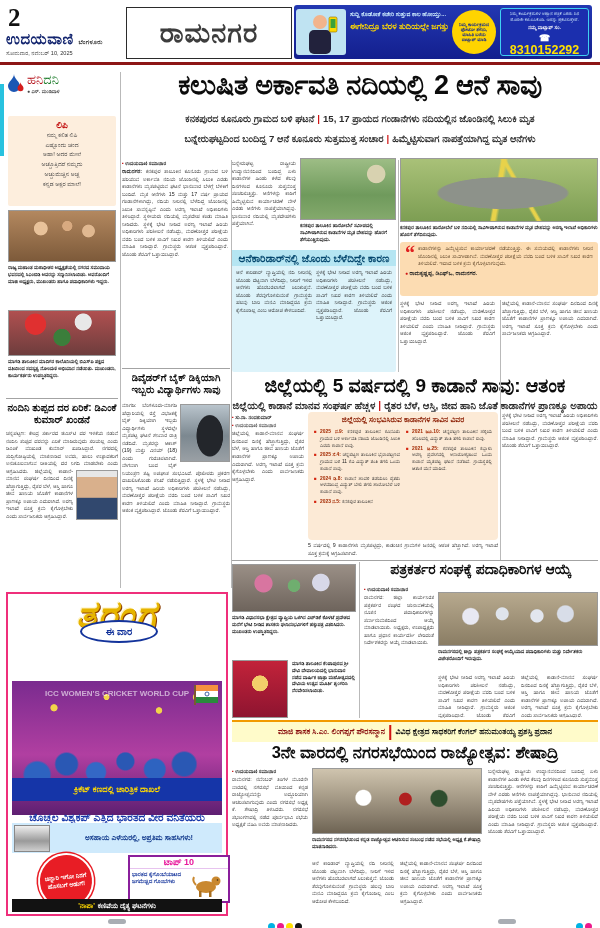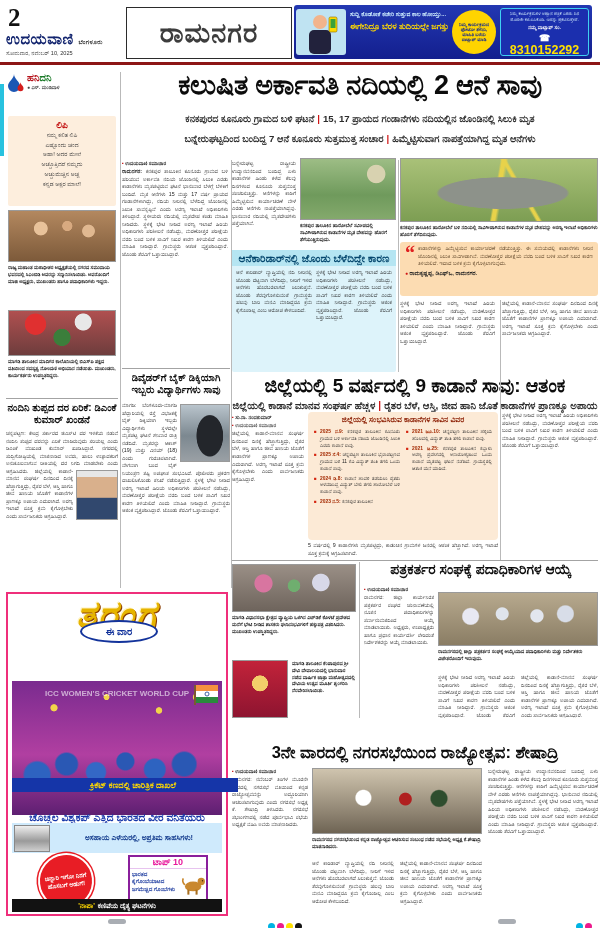--- a/index.html
+++ b/index.html
@@ -25,21 +25,21 @@
   .adp2{font-size:8.2px;color:#ffd900;font-weight:bold;line-height:1.15;margin-top:4px;}
   .adcircle{background:#ffd400;border-radius:50%;display:flex;align-items:center;justify-content:center;
             text-align:center;font-size:4.7px;font-weight:bold;color:#14298c;padding:3px;box-sizing:border-box;}
   .adright{background:#1b2fae;border:1px solid #3fd0f2;border-radius:3px;box-sizing:border-box;padding:2px 3px;}
   .adrt{font-size:4.5px;color:#d9f4ff;line-height:1.3;text-align:center;}
   .adlabel{font-size:5px;color:#fff;font-weight:bold;text-align:center;margin-top:1px;}
   .adphone{font-size:12.5px;font-weight:bold;color:#ffe100;text-align:center;line-height:1.1;}
   .redrule{background:#8c1515;}
   .cyanedge{background:#28c2df;}
   
-  .hanititle{font-size:10px;font-weight:bold;}
+  .hanititle{font-size:13px;font-weight:normal;}
   .hani-r{color:#b5121b;} .hani-g{color:#1a7a28;}
   .hanibyl{font-size:5px;color:#444;font-weight:bold;}
   .lipibox{background:#fdeedd;border-radius:2px;text-align:center;box-sizing:border-box;padding-top:4px;}
   .lipit{font-size:9px;font-weight:bold;color:#c21111;}
   .poem div{font-size:6px;line-height:1.62;color:#3a3a3a;}
   
   .ph{border:1px solid #9a9a9a;box-sizing:border-box;}
   .ph-crowd1{background:radial-gradient(circle at 30% 35%,#e8c29a 0 8%,transparent 9%),radial-gradient(circle at 55% 30%,#d8aa80 0 7%,transparent 8%),radial-gradient(circle at 75% 40%,#e0b890 0 7%,transparent 8%),linear-gradient(#b3885f,#7d5a3a);}
   .ph-flags{background:radial-gradient(circle at 25% 30%,#e03030 0 12%,transparent 13%),radial-gradient(circle at 70% 25%,#e8e8e8 0 10%,transparent 11%),radial-gradient(circle at 50% 60%,#3b7e3b 0 14%,transparent 15%),linear-gradient(#b05050,#6e3d3d);}
   .ph-field{background:radial-gradient(circle at 80% 25%,#d8d2b0 0 10%,transparent 11%),linear-gradient(#9dbd85,#6f9a5c 60%,#84a96c);}
@@ -262,20 +262,25 @@
   <div class="abs hl3" style="left:364px;top:562px;width:234px;">ಪತ್ರಕರ್ತರ ಸಂಘಕ್ಕೆ ಪದಾಧಿಕಾರಿಗಳ ಆಯ್ಕೆ</div>
   <div class="abs bt" style="left:364px;top:586px;width:70px;height:132px;">
     <span class="byl">ಉದಯವಾಣಿ ಸಮಾಚಾರ</span>
     <span>ರಾಮನಗರ: ಜಿಲ್ಲಾ ಕಾರ್ಯನಿರತ ಪತ್ರಕರ್ತರ ಸಂಘದ ಚುನಾವಣೆಯಲ್ಲಿ ನೂತನ ಪದಾಧಿಕಾರಿಗಳನ್ನು ಸರ್ವಾನುಮತದಿಂದ ಆಯ್ಕೆ ಮಾಡಲಾಯಿತು. ಅಧ್ಯಕ್ಷರು, ಉಪಾಧ್ಯಕ್ಷರು ಹಾಗೂ ಪ್ರಧಾನ ಕಾರ್ಯದರ್ಶಿ ಸೇರಿದಂತೆ ನಿರ್ದೇಶಕರನ್ನು ಆಯ್ಕೆ ಮಾಡಲಾಯಿತು.</span>
   </div>
   <div class="abs ph ph-group2" style="left:438px;top:592px;width:160px;height:54px;"></div>
   <div class="abs capb" style="left:438px;top:648px;width:160px;height:24px;">ರಾಮನಗರದಲ್ಲಿ ಜಿಲ್ಲಾ ಪತ್ರಕರ್ತರ ಸಂಘಕ್ಕೆ ಆಯ್ಕೆಯಾದ ಪದಾಧಿಕಾರಿಗಳು ಮತ್ತು ನಿರ್ದೇಶಕರು ವಿಜೇತರೊಂದಿಗೆ ಇರುವುದು.</div>
   <div class="abs bt" style="left:438px;top:674px;width:77px;height:44px;">ಸ್ಥಳಕ್ಕೆ ಭೇಟಿ ನೀಡಿದ ಅರಣ್ಯ ಇಲಾಖೆ ಹಿರಿಯ ಅಧಿಕಾರಿಗಳು ಪರಿಶೀಲನೆ ನಡೆಸಿದ್ದು, ಮರಣೋತ್ತರ ಪರೀಕ್ಷೆಯ ವರದಿ ಬಂದ ಬಳಿಕ ಸಾವಿಗೆ ನಿಖರ ಕಾರಣ ತಿಳಿಯಲಿದೆ ಎಂದು ಮಾಹಿತಿ ನೀಡಿದ್ದಾರೆ. ಗ್ರಾಮಸ್ಥರು ಆತಂಕ ವ್ಯಕ್ತಪಡಿಸಿದ್ದಾರೆ. ಜೊಂಡು ತೆರವಿಗೆ ಒತ್ತಾಯಿಸಿದ್ದಾರೆ.</div>
   <div class="abs bt" style="left:521px;top:674px;width:77px;height:44px;">ಜಿಲ್ಲೆಯಲ್ಲಿ ಕಾಡಾನೆ-ಮಾನವ ಸಂಘರ್ಷ ದಿನದಿಂದ ದಿನಕ್ಕೆ ಹೆಚ್ಚಾಗುತ್ತಿದ್ದು, ರೈತರ ಬೆಳೆ, ಆಸ್ತಿ ಹಾಗೂ ಜೀವ ಹಾನಿಯ ಜೊತೆಗೆ ಕಾಡಾನೆಗಳ ಪ್ರಾಣಕ್ಕೂ ಅಪಾಯ ಎದುರಾಗಿದೆ. ಅರಣ್ಯ ಇಲಾಖೆ ಸೂಕ್ತ ಕ್ರಮ ಕೈಗೊಳ್ಳಬೇಕು ಎಂದು ಸಾರ್ವಜನಿಕರು ಆಗ್ರಹಿಸಿದ್ದಾರೆ.</div>
 
+  <div class="abs stripy" style="left:232px;top:720px;width:366px;height:20px;">
+    <span class="s1">ಮಾಜಿ ಶಾಸಕ ಸಿ.ಎಂ. ಲಿಂಗಪ್ಪಗೆ ಪೌರಸನ್ಮಾನ</span>
+      <span class="sep">|</span>
+      <span class="s2">ವಿವಿಧ ಕ್ಷೇತ್ರದ ಸಾಧಕರಿಗೆ ಕೆಂಗಲ್ ಹನುಮಂತಯ್ಯ ಪ್ರಶಸ್ತಿ ಪ್ರದಾನ</span>
+  </div>
 
   <div class="abs hl4" style="left:232px;top:744px;width:366px;">3ನೇ ವಾರದಲ್ಲಿ ನಗರಸಭೆಯಿಂದ ರಾಜ್ಯೋತ್ಸವ: ಶೇಷಾದ್ರಿ</div>
   <div class="abs bt" style="left:232px;top:768px;width:76px;height:150px;">
     <span class="byl">ಉದಯವಾಣಿ ಸಮಾಚಾರ</span>
     <span>ರಾಮನಗರ: ನವೆಂಬರ್ ತಿಂಗಳ ಮೂರನೇ ವಾರದಲ್ಲಿ ನಗರಸಭೆ ವತಿಯಿಂದ ಕನ್ನಡ ರಾಜ್ಯೋತ್ಸವವನ್ನು ಅದ್ಧೂರಿಯಾಗಿ ಆಚರಿಸಲಾಗುವುದು ಎಂದು ನಗರಸಭೆ ಅಧ್ಯಕ್ಷ ಕೆ. ಶೇಷಾದ್ರಿ ತಿಳಿಸಿದರು. ನಗರಸಭೆ ಸಭಾಂಗಣದಲ್ಲಿ ನಡೆದ ಪೂರ್ವಭಾವಿ ಸಭೆಯ ಅಧ್ಯಕ್ಷತೆ ವಹಿಸಿ ಅವರು ಮಾತನಾಡಿದರು.</span>
   </div>
   <div class="abs ph ph-meeting" style="left:312px;top:768px;width:170px;height:66px;"></div>
   <div class="abs capb" style="left:312px;top:836px;width:170px;height:22px;">ರಾಮನಗರದ ನಗರಸಭೆಯಿಂದ ಕನ್ನಡ ರಾಜ್ಯೋತ್ಸವ ಆಚರಿಸುವ ಸಂಬಂಧ ನಡೆದ ಸಭೆಯಲ್ಲಿ ಅಧ್ಯಕ್ಷ ಕೆ.ಶೇಷಾದ್ರಿ ಮಾತನಾಡಿದರು.</div>
   <div class="abs bt" style="left:312px;top:860px;width:82px;height:56px;">ಆನೆ ಕಾರಿಡಾರ್ ವ್ಯಾಪ್ತಿಯಲ್ಲಿ ನದಿ ನೀರಿನಲ್ಲಿ ಜೊಂಡು ದಟ್ಟವಾಗಿ ಬೆಳೆದಿದ್ದು, ನೀರಿಗೆ ಇಳಿದ ಆನೆಗಳು ಹೊರಬರಲಾಗದೆ ಸಿಲುಕುತ್ತವೆ. ಜೊಂಡು ತೆರವುಗೊಳಿಸುವಂತೆ ಗ್ರಾಮಸ್ಥರು ಹಲವು ಬಾರಿ ಮನವಿ ಮಾಡಿದ್ದರೂ ಕ್ರಮ ಕೈಗೊಂಡಿಲ್ಲ ಎಂಬ ಆರೋಪ ಕೇಳಿಬಂದಿದೆ.</div>
   <div class="abs bt" style="left:400px;top:860px;width:82px;height:56px;">ಜಿಲ್ಲೆಯಲ್ಲಿ ಕಾಡಾನೆ-ಮಾನವ ಸಂಘರ್ಷ ದಿನದಿಂದ ದಿನಕ್ಕೆ ಹೆಚ್ಚಾಗುತ್ತಿದ್ದು, ರೈತರ ಬೆಳೆ, ಆಸ್ತಿ ಹಾಗೂ ಜೀವ ಹಾನಿಯ ಜೊತೆಗೆ ಕಾಡಾನೆಗಳ ಪ್ರಾಣಕ್ಕೂ ಅಪಾಯ ಎದುರಾಗಿದೆ. ಅರಣ್ಯ ಇಲಾಖೆ ಸೂಕ್ತ ಕ್ರಮ ಕೈಗೊಳ್ಳಬೇಕು ಎಂದು ಸಾರ್ವಜನಿಕರು ಆಗ್ರಹಿಸಿದ್ದಾರೆ.</div>
@@ -292,31 +297,31 @@
     <div class="abs ph-cricket" style="left:4px;top:48px;width:210px;height:134px;">
       <div class="wcup">ICC WOMEN'S CRICKET WORLD CUP</div>
       <svg class="abs" style="right:4px;top:4px;" width="26" height="20" viewBox="0 0 26 20">
         <rect x="4" y="0" width="22" height="6" fill="#f5913e"></rect>
           <rect x="4" y="6" width="22" height="6" fill="#fff"></rect>
           <rect x="4" y="12" width="22" height="6" fill="#2a8a3c"></rect>
           <circle cx="15" cy="9" r="2" fill="none" stroke="#123a8c" stroke-width=".8"></circle>
           <rect x="2" y="0" width="2" height="20" fill="#7a5a30"></rect>
       </svg>
     </div>
-    <div class="abs tstrip1" style="left:4px;top:184px;width:210px;height:14px;padding-left:16px;">
+    <div class="abs tstrip1" style="left:4px;top:184px;width:210px;height:23px;">
         <span>ಕ್ರಿಕೆಟ್ ಕಣದಲ್ಲಿ ಚಾರಿತ್ರಿಕ ದಾಖಲೆ</span>
       </div>
     <div class="abs tstrip2" style="left:4px;top:201px;width:210px;height:26px;">ಚೊಚ್ಚಲ ವಿಶ್ವಕಪ್ ಎತ್ತಿದ ಭಾರತದ ವೀರ ವನಿತೆಯರು</div>
     <div class="abs tpanel" style="left:4px;top:229px;width:210px;height:30px;">
       <span class="ph-bw" style="width:34px;height:25px;display:block;"></span>
       <span class="tp-t">ಅಸಹಾಯ ಎಳೆಯರಲ್ಲಿ, ಅಪ್ರತಿಮ ಸಾಹಸಿಗಳು!</span>
     </div>
 
     <div class="abs burst" style="left:30px;top:259px;width:56px;height:56px;">ಚಿನ್ನಾರಿ ಇಗೋ ನಿನಗೆ ಹೊಸಬಗೆ ಅಡುಗೆ!</div>
-    <div class="abs top10" style="left:120px;top:261px;width:80px;height:48px;">
+    <div class="abs top10" style="left:120px;top:261px;width:102px;height:48px;">
       <div class="t10h">ಟಾಪ್ 10</div>
       <div style="display:flex;">
         <div class="t10t" style="width:56px;">ಭಾರತದ ಕೈಗೊಂಬೆಯಾಟದ ಜಗಮೆಚ್ಚಿದ ಗೊಂಬೆಗಳು</div>
         <svg width="32" height="30" viewBox="0 0 32 30">
           <ellipse cx="16" cy="18" rx="10" ry="6" fill="#c9882f"></ellipse>
           <circle cx="26" cy="12" r="4.5" fill="#c9882f"></circle>
           <rect x="9" y="22" width="2.5" height="6" fill="#a86e1f"></rect>
             <rect x="19" y="22" width="2.5" height="6" fill="#a86e1f"></rect>
           <path d="M6 16 Q2 12 4 8" stroke="#c9882f" stroke-width="2" fill="none"></path>
           <circle cx="27.5" cy="11" r=".8" fill="#3a2a10"></circle>

